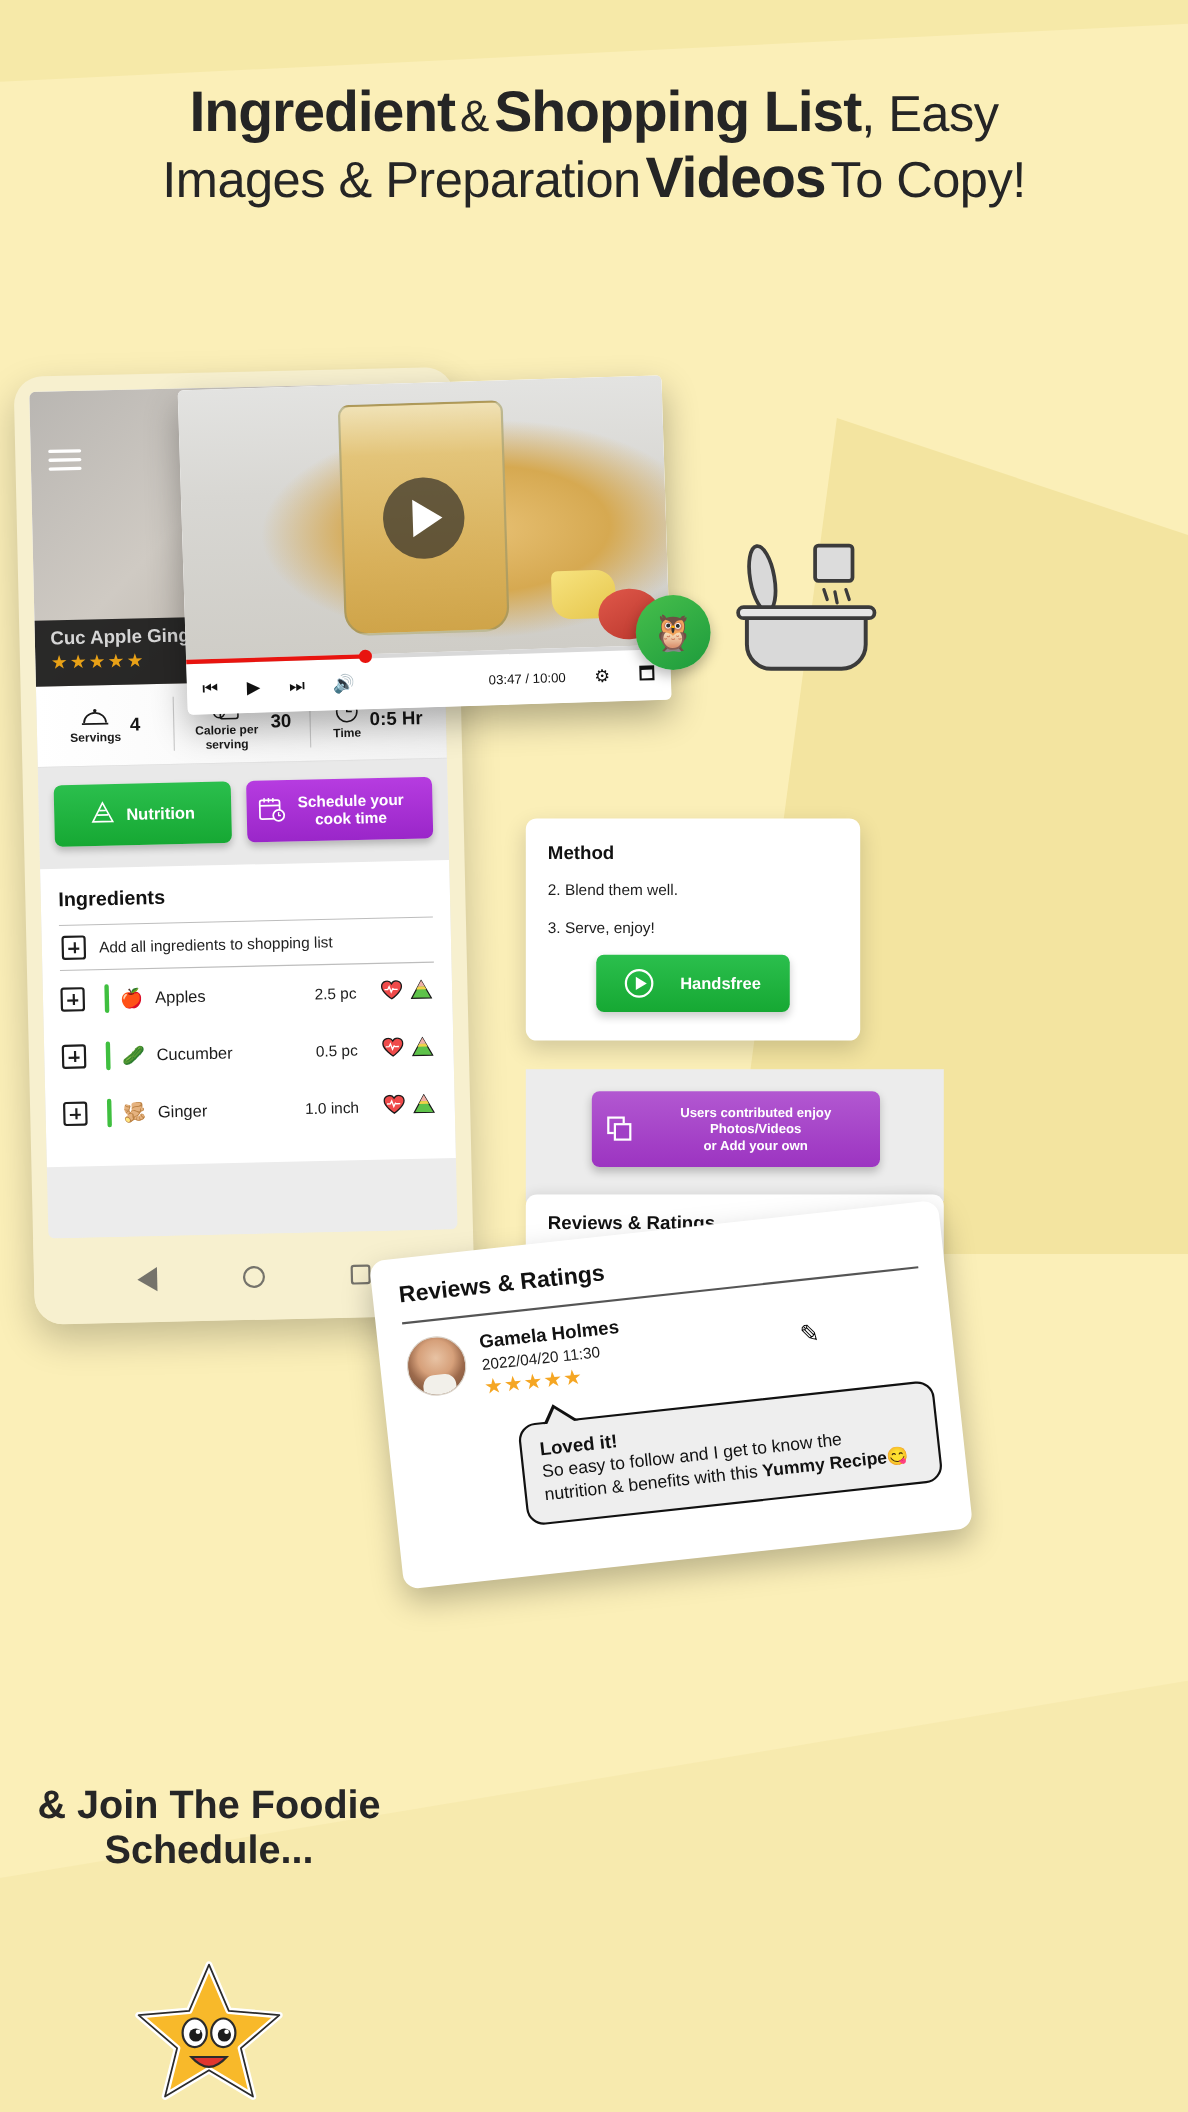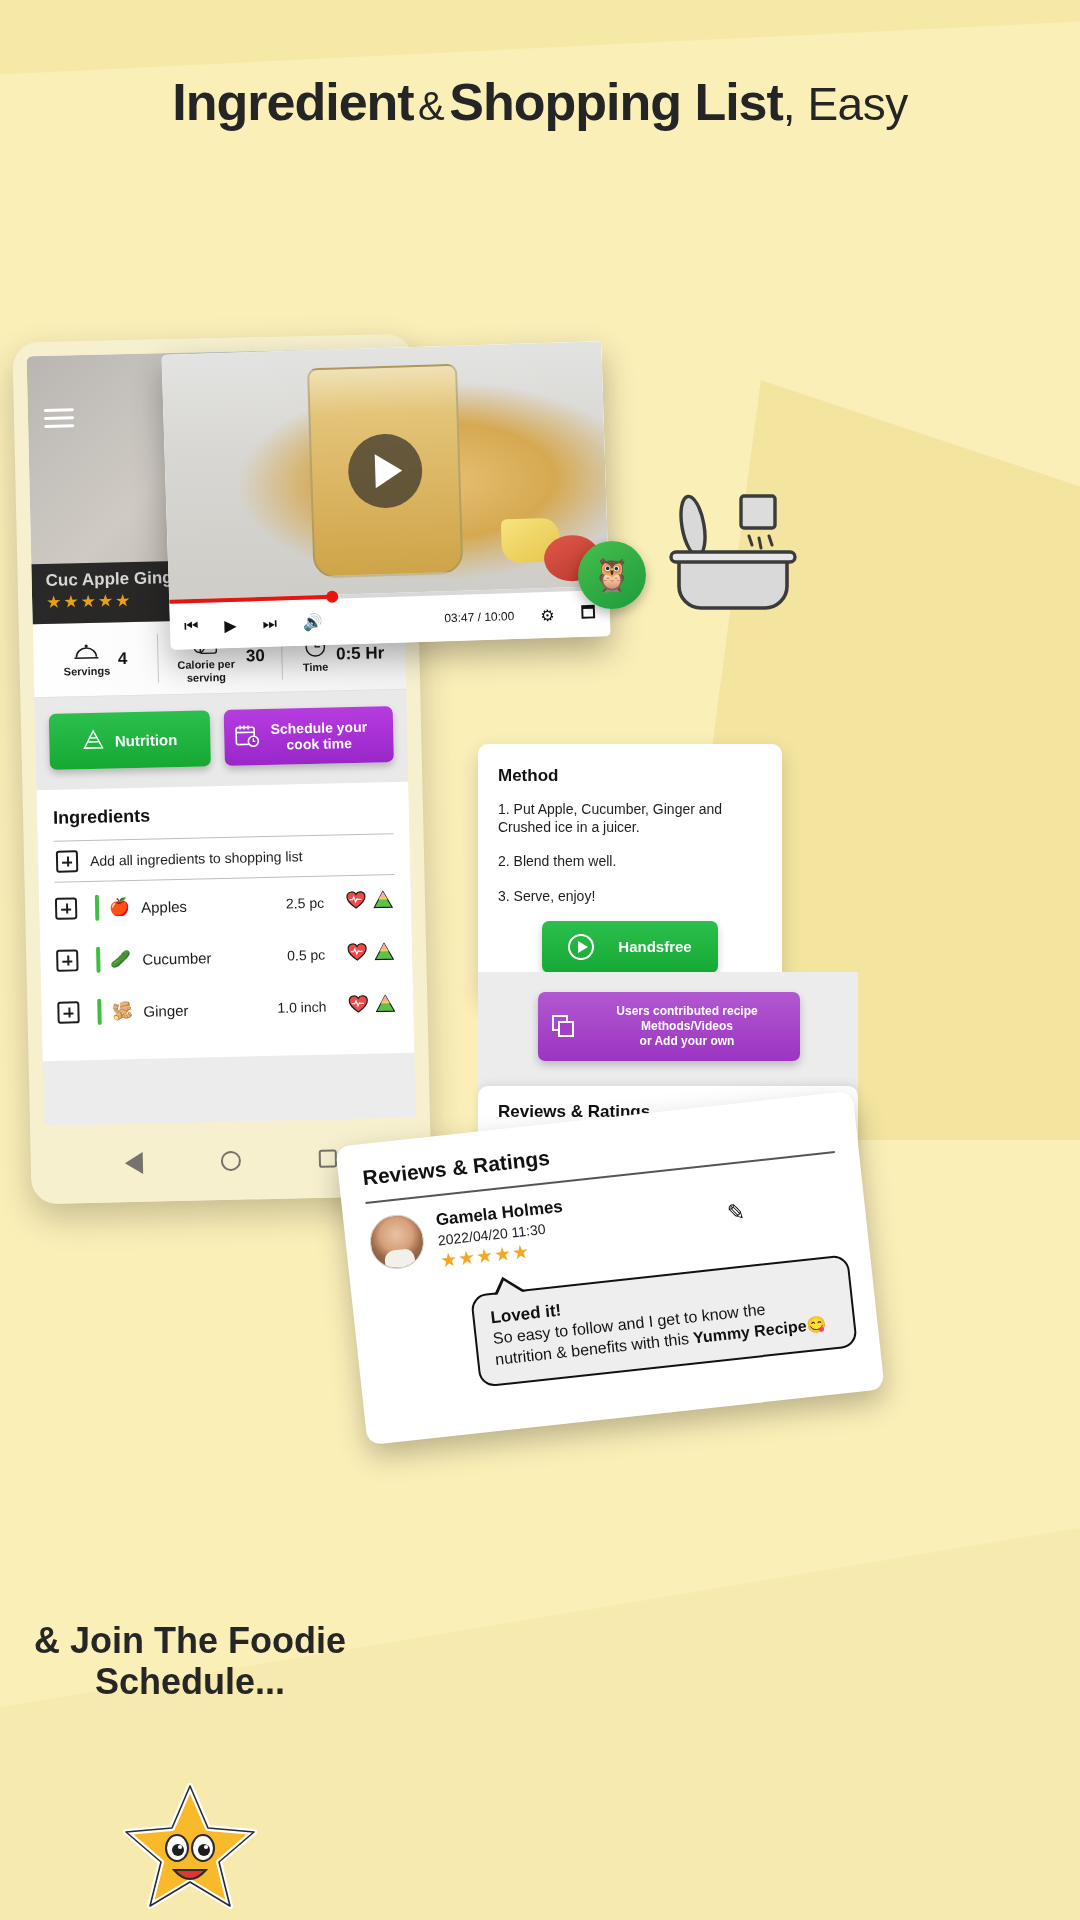--- a/index.html
+++ b/index.html
@@ -256,20 +256,25 @@
 <div class="bg-base"></div>
 <div class="bg-wedge-top"></div>
 <div class="bg-wedge-right"></div>
 <div class="bg-wedge-bottom"></div>
 
 <div class="headline">
   <span class="ln">
     <span class="hl-bold">Ingredient</span>
     <span class="hl-amp">&amp;</span>
     <span class="hl-bold">Shopping List</span><span class="hl-light">, Easy</span>
+  </span>
+  <span class="ln">
+    <span class="hl-light">Images &amp; Preparation</span>
+    <span class="hl-bold">Videos</span>
+    <span class="hl-light">To Copy!</span>
   </span>
 </div>
 
 <div class="device">
   <div class="device-screen">
 
     <div class="app-hero">
       <div class="hamburger">
           <i></i>
           <i></i>
@@ -466,39 +471,38 @@
     <ellipse cx="48" cy="36" rx="11" ry="30" fill="#d9d9d9" stroke="#3b3b3b" stroke-width="3.4" transform="rotate(-10 48 36)"></ellipse>
     <rect x="96" y="6" width="34" height="32" rx="3" fill="#dcdcdc" stroke="#3b3b3b" stroke-width="3.4"></rect>
     <path d="M104 46l3 9M114 48l2 10M124 46l3 9" stroke="#3b3b3b" stroke-width="3" stroke-linecap="round"></path>
     <path d="M34 70h108v26a22 22 0 0 1-22 22H56a22 22 0 0 1-22-22z" fill="#d9d9d9" stroke="#3b3b3b" stroke-width="3.6"></path>
     <rect x="26" y="62" width="124" height="10" rx="5" fill="#e6e6e6" stroke="#3b3b3b" stroke-width="3.4"></rect>
   </svg>
 </div>
 
 <div class="method-card">
   <div class="method-title">Method</div>
-  <div class="method-step">1. Put Apple, Cucumber, Ginger and Crushed ice in a juicer.</div>
   <div class="method-step">2. Blend them well.</div>
   <div class="method-step">3. Serve, enjoy!</div>
   <button class="btn-handsfree">
     <span class="hf-play">
         <span class="hf-tri"></span>
       </span>
     <span>Handsfree</span>
   </button>
 </div>
 
 <div class="contrib-band"></div>
 <button class="btn-contrib">
   <span class="stack-ico">
       <i></i>
       <i></i>
     </span>
   <span>
-    <span>Users contributed recipe Methods/Videos</span><br>
+    <span>Users contributed enjoy Photos/Videos</span><br>
     <span>or Add your own</span>
   </span>
 </button>
 
 <div class="reviews-behind">
   <div class="sec-title">Reviews &amp; Ratings</div>
   <div class="rb-rule"></div>
 </div>
 
 <div class="review-card">

